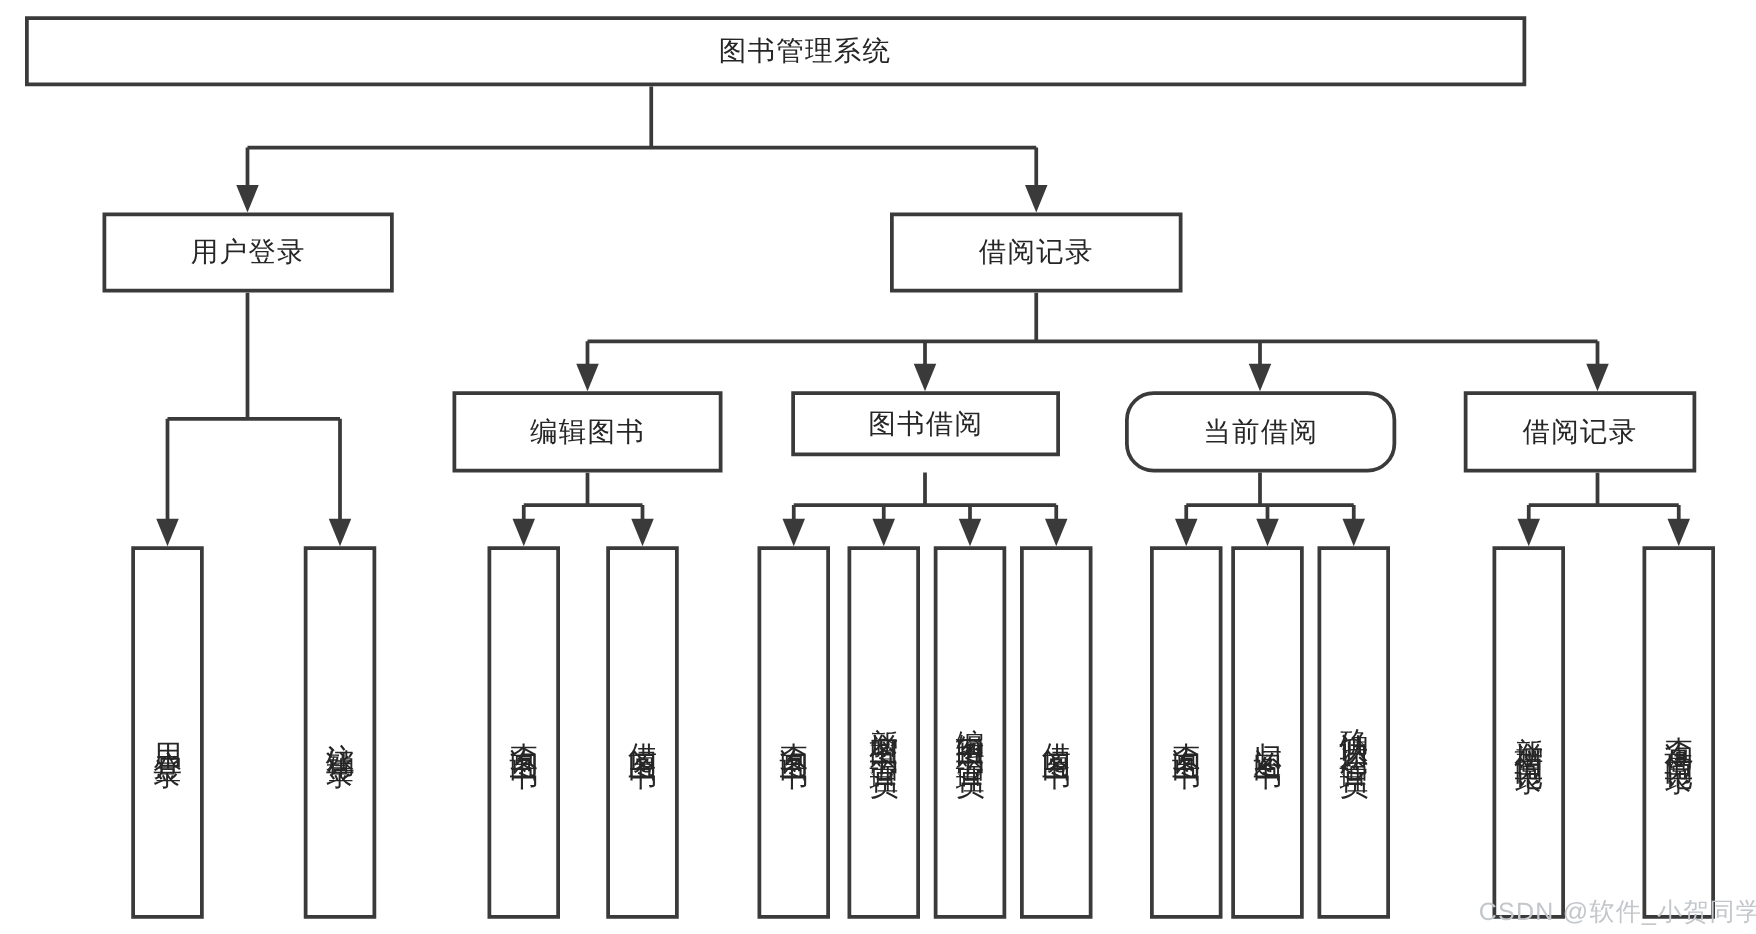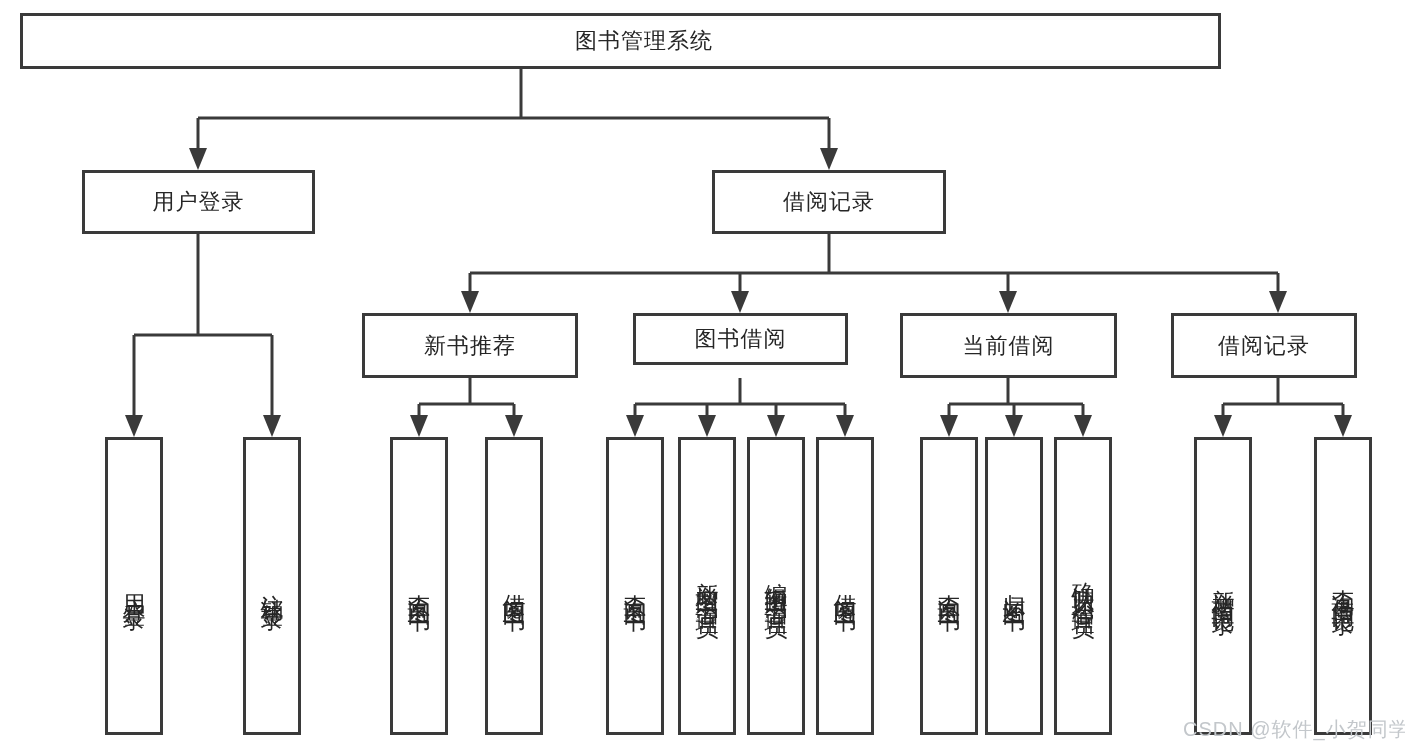--- a/index.html
+++ b/index.html
@@ -40,21 +40,21 @@
     white-space: normal;
   }
   
   #n-root      { left: 20px;  top: 13px;  width: 1201px; height: 56px; padding-left: 47px; }
   
   #n-userlogin { left: 82px;  top: 170px; width: 233px;  height: 64px; }
   #n-bookmgmt  { left: 712px; top: 170px; width: 234px;  height: 64px; }
   
   #n-newbook   { left: 362px;  top: 313px; width: 216px; height: 65px; }
   #n-bookborrow{ left: 633px;  top: 313px; width: 215px; height: 52px; }
-  #n-current   { left: 900px;  top: 313px; width: 217px; height: 65px; }
+  #n-current   { left: 900px;  top: 313px; width: 217px; height: 65px; border-radius: 23px; }
   #n-records   { left: 1171px; top: 313px; width: 186px; height: 65px; }
   
   .leaf { top: 437px; width: 58px; height: 298px; }
   #l-ul-login   { left: 105px; }
   #l-ul-logout  { left: 243px; }
   #l-nb-query   { left: 390px; }
   #l-nb-borrow  { left: 485px; }
   #l-bb-query   { left: 606px; }
   #l-bb-add     { left: 678px; }
   #l-bb-edit    { left: 747px; }
@@ -147,21 +147,21 @@
       <polygon fill="#3a3a3a" stroke="none" points="1214,415 1232,415 1223,437"></polygon>
       <polygon fill="#3a3a3a" stroke="none" points="1334,415 1352,415 1343,437"></polygon>
     </g>
   </svg>
 
   <div class="node" id="n-root">图书管理系统</div>
 
   <div class="node" id="n-userlogin">用户登录</div>
   <div class="node" id="n-bookmgmt">借阅记录</div>
 
-  <div class="node" id="n-newbook">新书推荐</div>
+  <div class="node" id="n-newbook">编辑图书</div>
   <div class="node" id="n-bookborrow">图书借阅</div>
   <div class="node" id="n-current">当前借阅</div>
   <div class="node" id="n-records">借阅记录</div>
 
   <div class="node leaf" id="l-ul-login">用户登录</div>
   <div class="node leaf" id="l-ul-logout">注销登录</div>
 
   <div class="node leaf" id="l-nb-query">查询图书</div>
   <div class="node leaf" id="l-nb-borrow">借阅图书</div>
 

